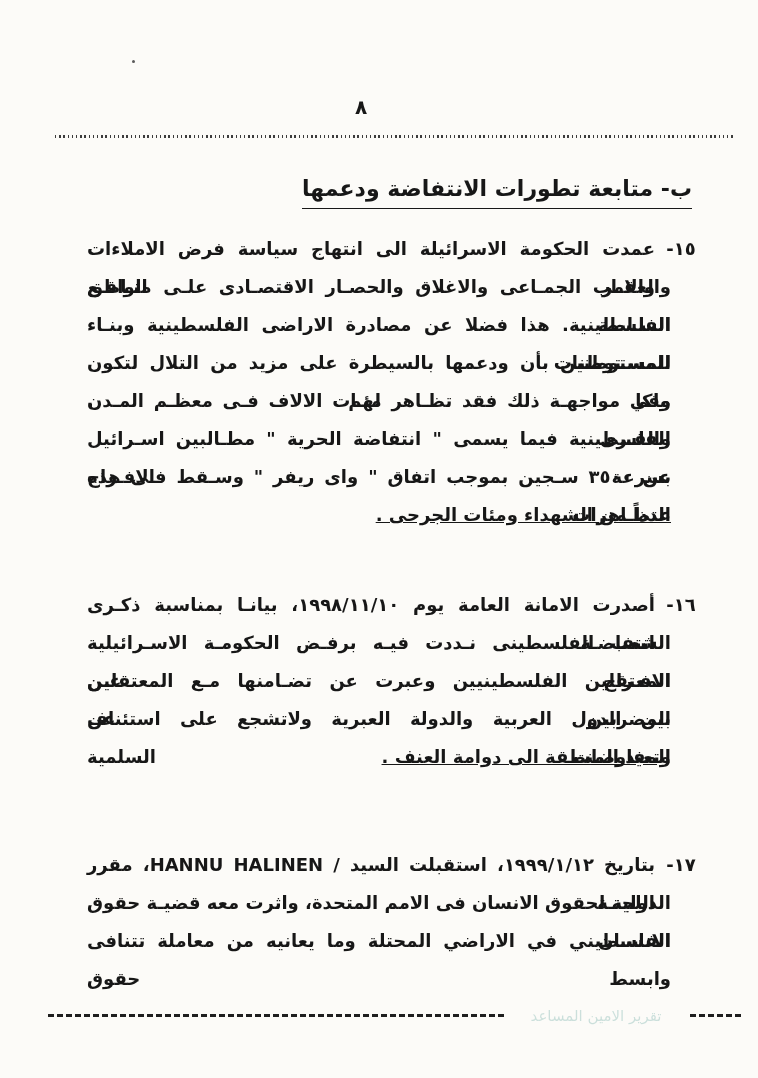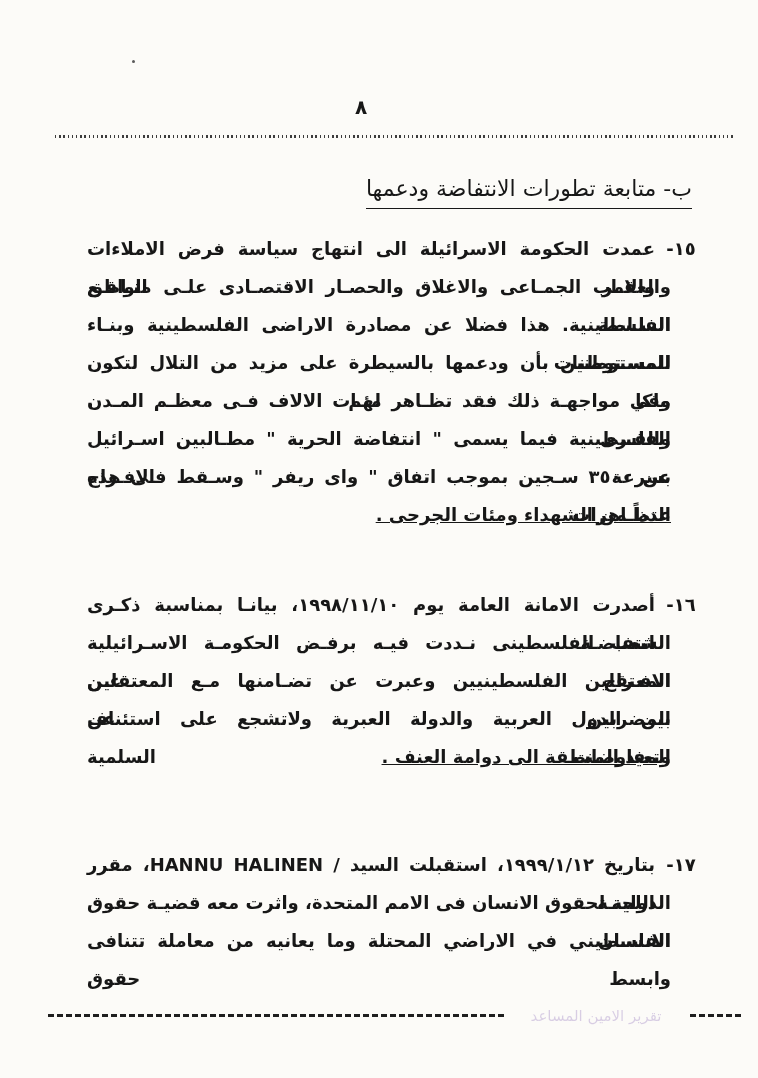--- a/index.html
+++ b/index.html
@@ -23,21 +23,21 @@
     transform:translateX(-18px);
     letter-spacing:1px;
   }
   .topline {
     position:absolute; top:135px; left:55px; width:680px; height:2.5px;
     background:repeating-linear-gradient(90deg,#3c3c3c 0 1.5px, rgba(0,0,0,0) 1.5px 4.2px);
   }
   .heading-wrap { position:absolute; top:174px; right:66px; }
   .heading {
     display:inline-block;
-    font-size:22px; font-weight:400; line-height:30px;
+    font-size:22px; font-weight:700; line-height:30px;
     padding-bottom:4px;
     border-bottom:1.6px solid #181818;
   }
   .para { position:absolute; right:51px; width:620px; }
   .p15 { top:230px; }
   .p16 { top:586px; }
   .p17 { top:846px; }
   .line {
     height:38px; line-height:38px;
     font-size:18px; font-weight:700;
@@ -51,21 +51,21 @@
   .footer { position:absolute; top:1004px; left:0; width:758px; height:34px; }
   .fdash {
     position:absolute; top:10px; height:3px;
     background:repeating-linear-gradient(90deg,#1f1f1f 0 6px, rgba(0,0,0,0) 6px 9px);
   }
   .fdash.long  { left:48px;  width:458px; }
   .fdash.short { left:690px; width:52px; }
   .ghost {
     position:absolute; left:510px; top:0; width:172px;
     font-size:15px; line-height:24px; text-align:center;
-    color:#4c1d95; opacity:0.20; filter:blur(0.7px);
+    color:#0f766e; opacity:0.20; filter:blur(0.7px);
     font-weight:400;
   }
 </style>
 </head>
 <body>
 
 <div class="page">
 
   <div class="speck"></div>
 

